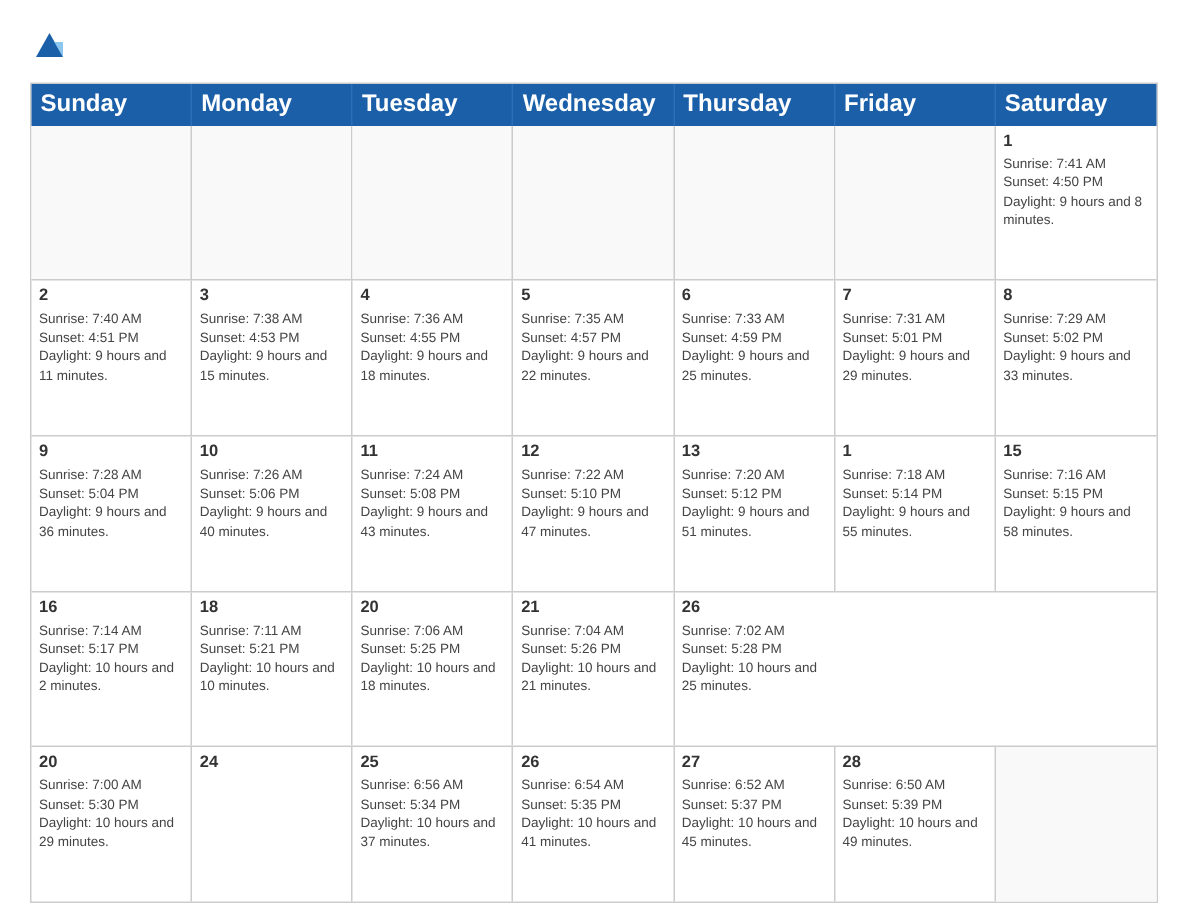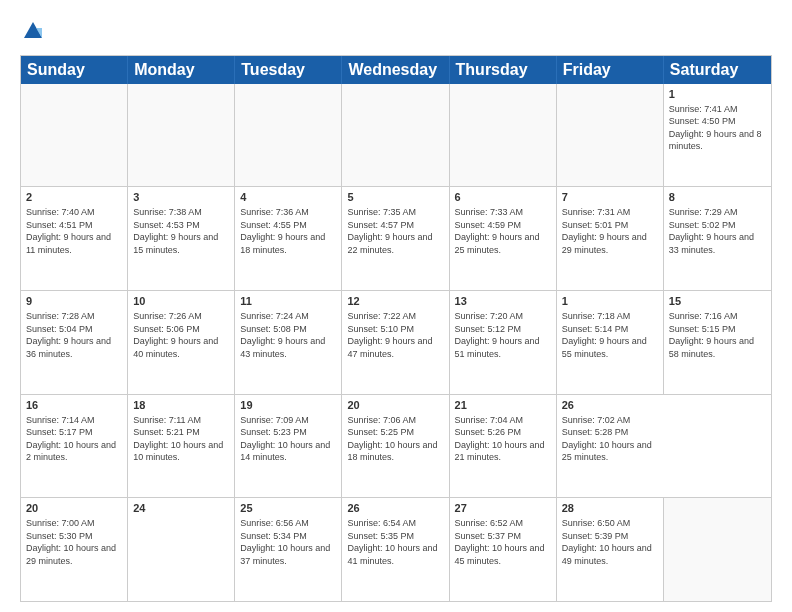--- a/index.html
+++ b/index.html
@@ -216,24 +216,20 @@
         <div class="cal-row">
           <div class="cal-cell">
             <span class="day-num">16</span>
             <div class="cell-info">Sunrise: 7:14 AM<br>Sunset: 5:17 PM<br>Daylight: 10 hours and 2 minutes.</div>
           </div>
           <div class="cal-cell">
             <span class="day-num">18</span>
             <div class="cell-info">Sunrise: 7:11 AM<br>Sunset: 5:21 PM<br>Daylight: 10 hours and 10 minutes.</div>
           </div>
           <div class="cal-cell">
-            <span class="day-num">19</span>
-            <div class="cell-info">Sunrise: 7:09 AM<br>Sunset: 5:23 PM<br>Daylight: 10 hours and 14 minutes.</div>
-          </div>
-          <div class="cal-cell">
             <span class="day-num">20</span>
             <div class="cell-info">Sunrise: 7:06 AM<br>Sunset: 5:25 PM<br>Daylight: 10 hours and 18 minutes.</div>
           </div>
           <div class="cal-cell">
             <span class="day-num">21</span>
             <div class="cell-info">Sunrise: 7:04 AM<br>Sunset: 5:26 PM<br>Daylight: 10 hours and 21 minutes.</div>
           </div>
           <div class="cal-cell">
             <span class="day-num">26</span>
             <div class="cell-info">Sunrise: 7:02 AM<br>Sunset: 5:28 PM<br>Daylight: 10 hours and 25 minutes.</div>

